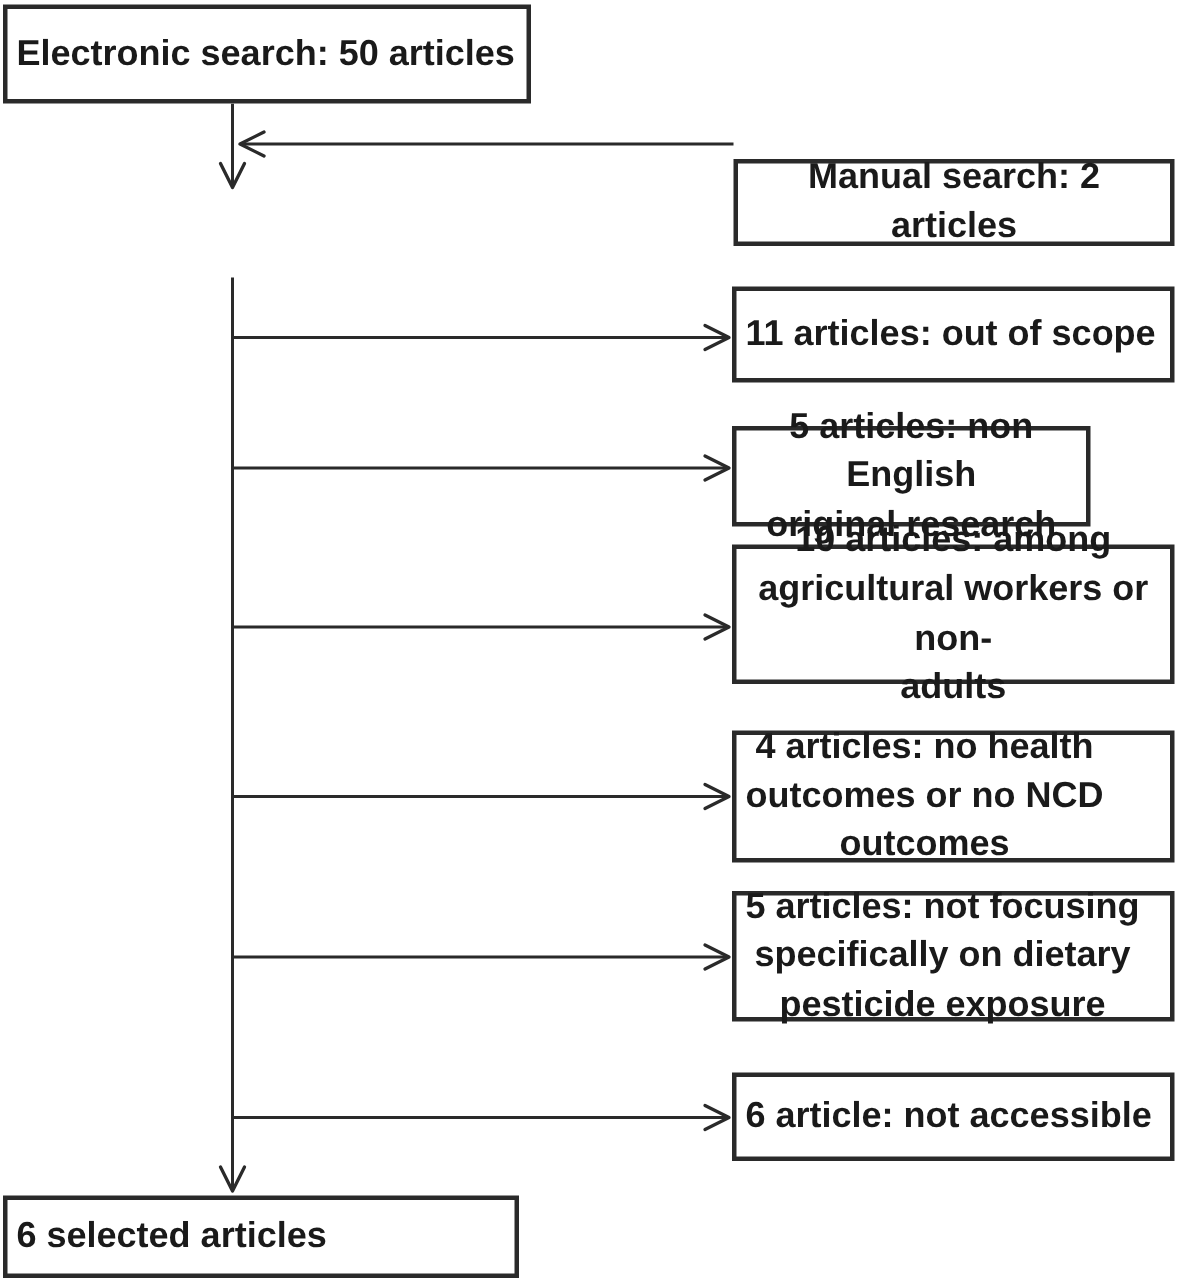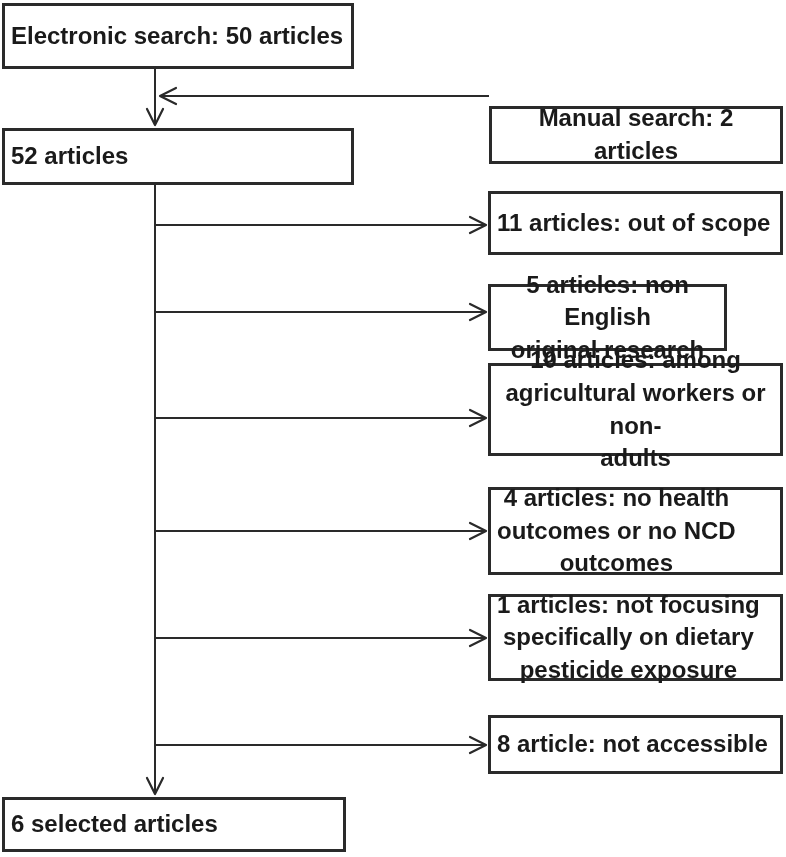--- a/index.html
+++ b/index.html
@@ -83,23 +83,20 @@
   </svg>
 
   <div class="box" id="b-electronic">
     <span class="box-label">Electronic search: 50 articles</span>
   </div>
 
   <div class="box" id="b-manual">
     <span class="box-label">Manual search: 2 articles</span>
   </div>
 
-  <div class="box" id="b-combined">
-    <span class="box-label">52 articles</span>
-  </div>
 
   <div class="box" id="b-excl1">
     <span class="box-label">11 articles: out of scope</span>
   </div>
 
   <div class="box" id="b-excl2">
     <span class="box-label">5 articles: non English
 original research</span>
   </div>
 
@@ -109,26 +106,26 @@
 adults</span>
   </div>
 
   <div class="box" id="b-excl4">
     <span class="box-label">4 articles: no health
 outcomes or no NCD
 outcomes</span>
   </div>
 
   <div class="box" id="b-excl5">
-    <span class="box-label">1 articles: not focusing
+    <span class="box-label">5 articles: not focusing
 specifically on dietary
 pesticide exposure</span>
   </div>
 
   <div class="box" id="b-excl6">
-    <span class="box-label">8 article: not accessible</span>
+    <span class="box-label">6 article: not accessible</span>
   </div>
 
   <div class="box" id="b-selected">
     <span class="box-label">6 selected articles</span>
   </div>
 
 </div>
 
 </body></html>

